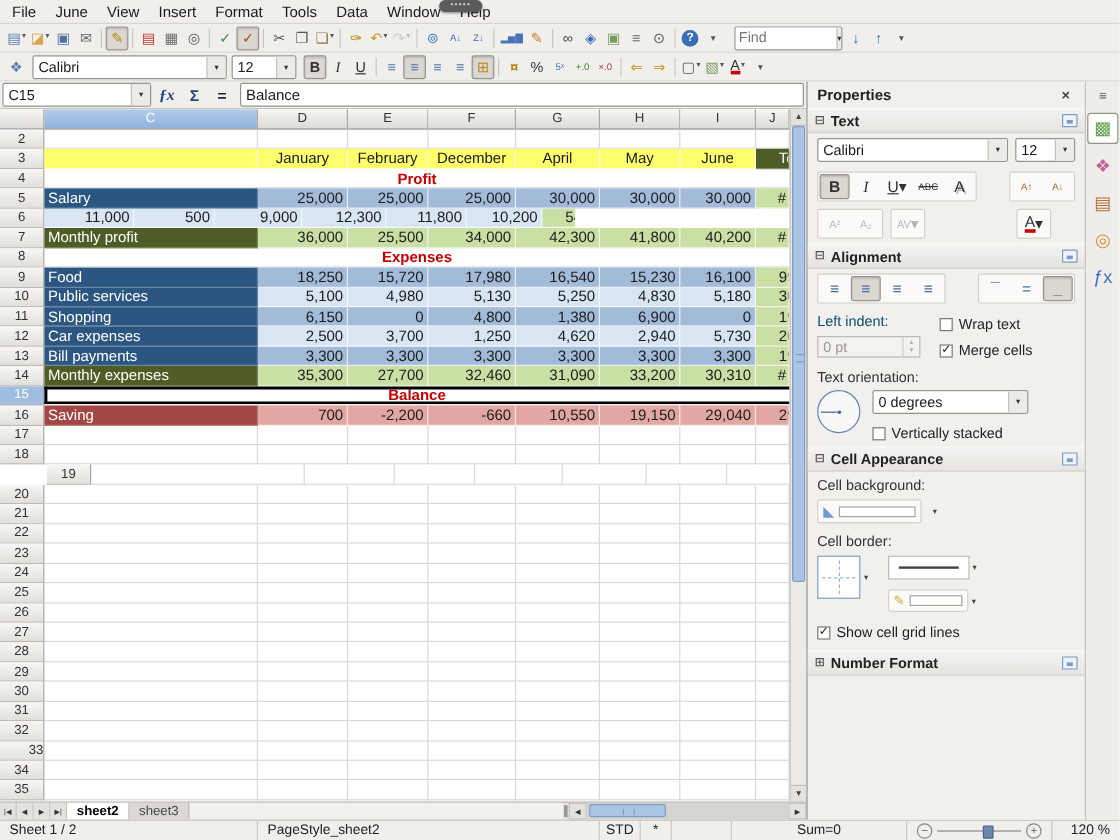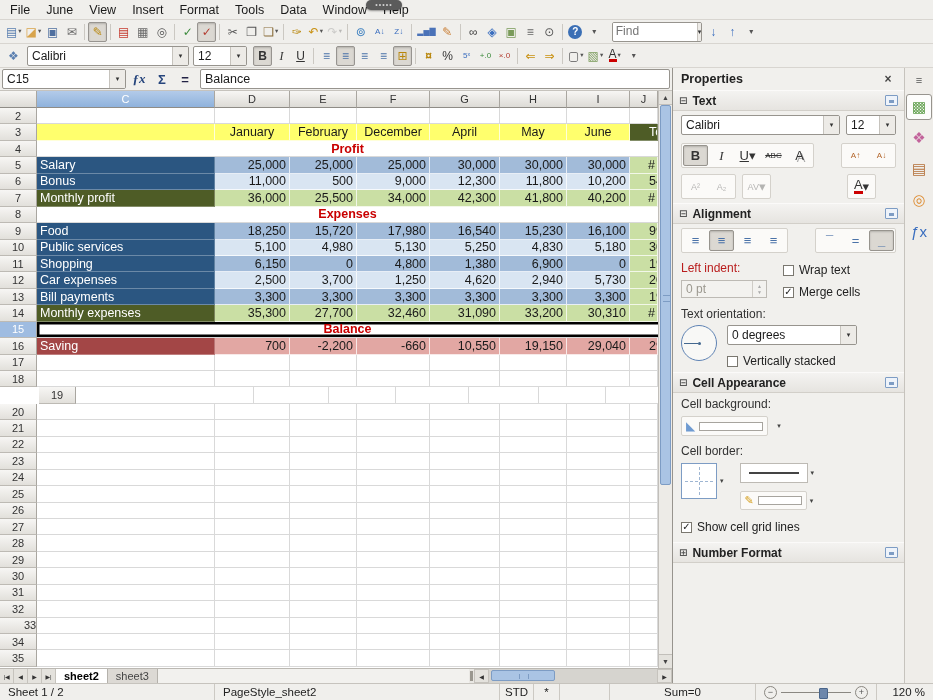--- a/index.html
+++ b/index.html
@@ -110,21 +110,21 @@
   .boxglyph{font-size:10px;color:#555}
   .morebtn{margin-left:auto;width:11px;height:9px;border:1px solid #7d9cc4;background:#eef3fa;border-radius:1px;display:flex;align-items:center;justify-content:center}
   .morebtn i{width:5px;height:3px;background:#7d9cc4;display:block;margin-top:2px}
   .srow{display:flex;align-items:center;padding:4px 8px;gap:6px}
   .group{display:inline-flex;border:1px solid #d4d1cb;background:#fbfaf8;border-radius:2px;padding:1px;gap:1px}
   .sbtn{min-width:25px;height:21px;display:inline-flex;align-items:center;justify-content:center;font-size:13px;color:#333;
         border:1px solid transparent;border-radius:2px;padding:0 2px;box-sizing:border-box}
   .sbtn.pressed{border-color:#97948e;background:#dbd8d2;box-shadow:inset 0 1px 2px rgba(0,0,0,.18)}
   .sbtn.disabled{opacity:.35}
   .slabel{font-size:12px;color:#333}
-  .slabel.dis{color:#b91c1c}
+  .slabel.dis{color:#0c4a6e}
   .spinner{width:86px;height:18px;border:1px solid #bdbab4;background:#f3f2ef;color:#9b988f;font-size:12px;
            display:flex;align-items:center;padding-left:4px;box-sizing:border-box}
   .spinbtns{margin-left:auto;width:13px;height:100%;border-left:1px solid #cfccc6;display:flex;flex-direction:column;align-items:center;justify-content:center;font-size:5px;color:#aaa}
   .cbrow{display:flex;align-items:center;gap:5px;font-size:12px;color:#222}
   .cbbox{width:11px;height:11px;border:1px solid #7a776f;background:#fff;display:inline-flex;align-items:center;justify-content:center;
          font-size:10px;color:#222;line-height:1;box-sizing:border-box}
   .dial{width:34px;height:34px;border-radius:50%;border:1px solid #5f83b4;position:relative;background:#f8f8f6}
   .dial .needle{position:absolute;left:2px;top:50%;width:14px;height:1px;background:#44688f}
   .dial .dot{position:absolute;left:50%;top:50%;width:3px;height:3px;margin:-1px 0 0 -1px;background:#44688f;border-radius:50%}
   .swatch{height:9px;background:#fff;border:1px solid #a7a49e;box-sizing:border-box}
@@ -407,21 +407,20 @@
         <div class="cell num mblue" style="width: 75px; flex: 0 0 75px;">25,000</div>
         <div class="cell num mblue" style="width: 67px; flex: 0 0 67px;">25,000</div>
         <div class="cell num mblue" style="width: 73px; flex: 0 0 73px;">25,000</div>
         <div class="cell num mblue" style="width: 70px; flex: 0 0 70px;">30,000</div>
         <div class="cell num mblue" style="width: 67px; flex: 0 0 67px;">30,000</div>
         <div class="cell num mblue" style="width: 63px; flex: 0 0 63px;">30,000</div>
         <div class="cell totnum green" style="width: 28px; flex: 0 0 28px;">#</div>
       </div>
       <div class="grow">
         <div class="rowh" style="width: 37px; flex: 0 0 37px;">6</div>
-        <div class="cell lblc blue" style="width: 178px; flex: 0 0 178px;">Bonus</div>
         <div class="cell num lblue" style="width: 75px; flex: 0 0 75px;">11,000</div>
         <div class="cell num lblue" style="width: 67px; flex: 0 0 67px;">500</div>
         <div class="cell num lblue" style="width: 73px; flex: 0 0 73px;">9,000</div>
         <div class="cell num lblue" style="width: 70px; flex: 0 0 70px;">12,300</div>
         <div class="cell num lblue" style="width: 67px; flex: 0 0 67px;">11,800</div>
         <div class="cell num lblue" style="width: 63px; flex: 0 0 63px;">10,200</div>
         <div class="cell totcell green" style="width: 28px; flex: 0 0 28px;">54,8</div>
       </div>
       <div class="grow">
         <div class="rowh" style="width: 37px; flex: 0 0 37px;">7</div>

